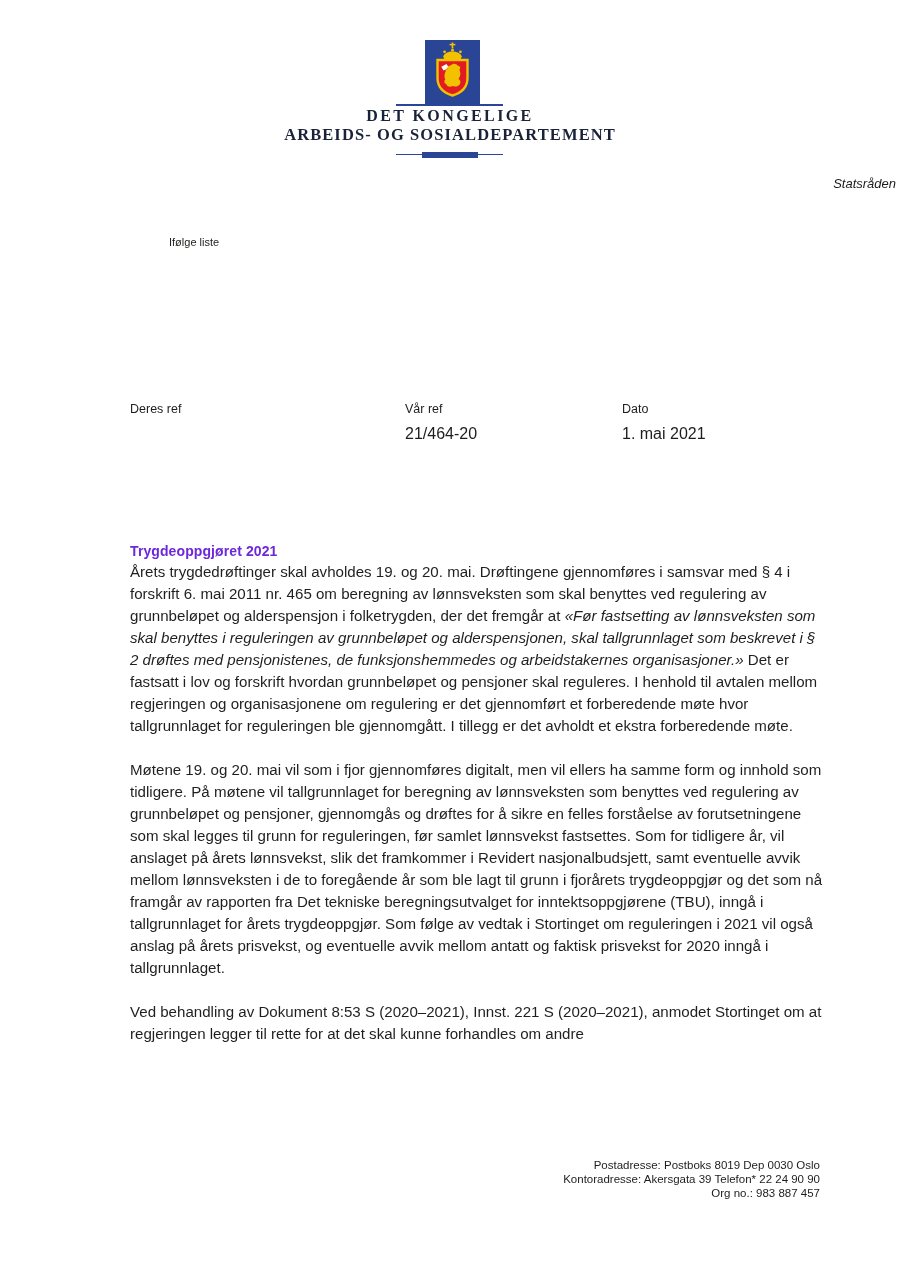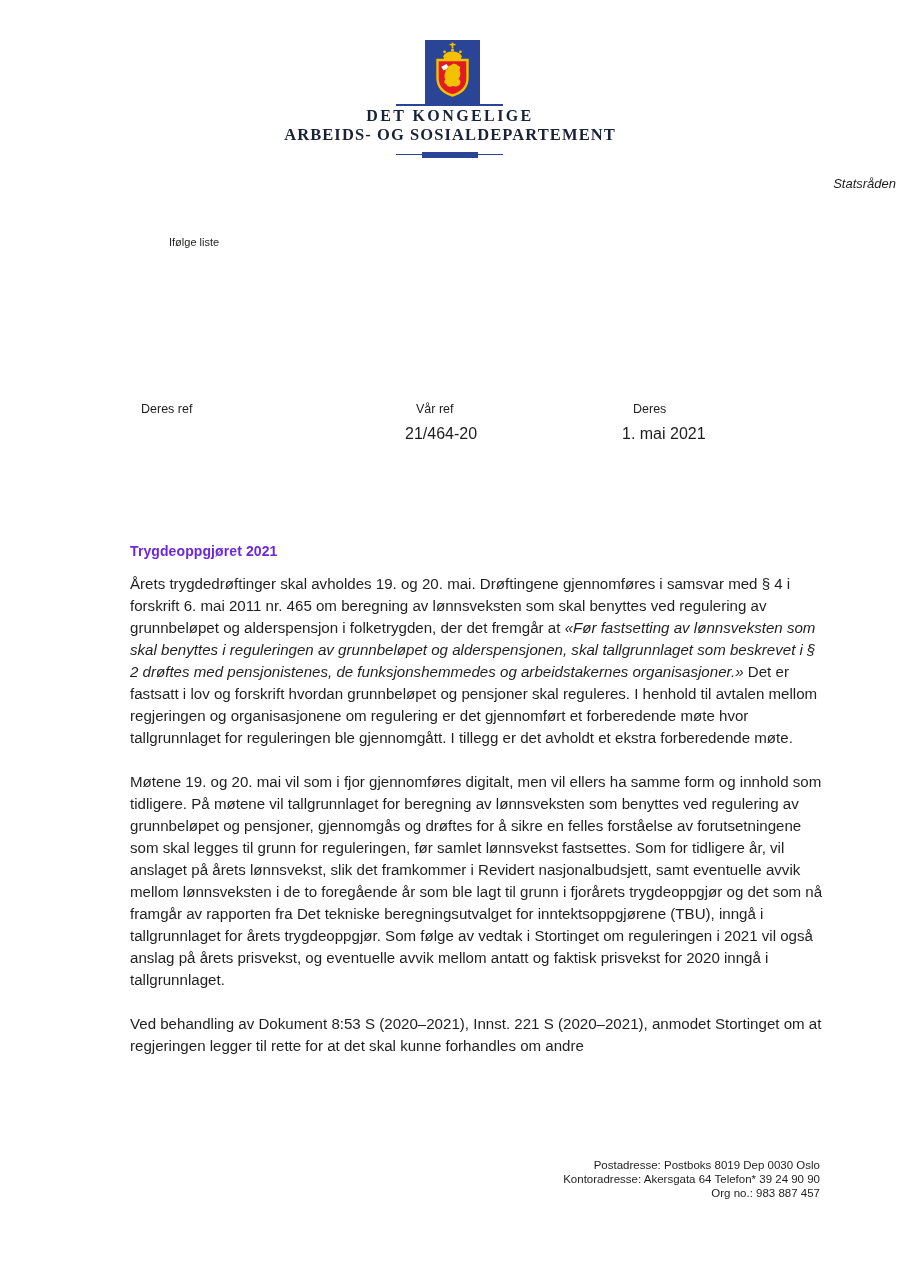--- a/index.html
+++ b/index.html
@@ -32,39 +32,39 @@
 
   .statsraden {
     left: 0; right: 4px; top: 176px; text-align: right;
     font-style: italic; font-size: 13px; color: #1c1c1c;
   }
 
   
   .recipient { left: 130px; top: 236px; font-size: 11px; margin-left: 39px; }
 
   
-  .ref-label { font-size: 12.5px; color: #1d1d1d; margin-left: 11px; }
+  .ref-label { font-size: 12.5px; color: #1d1d1d; }
   .ref-value { font-size: 16px; color: #1d1d1d; }
   .ref-deres-label { left: 130px; top: 402px; }
   .ref-var-label   { left: 405px; top: 402px; }
   .ref-dato-label  { left: 622px; top: 402px; }
   .ref-var-value   { left: 405px; top: 425px; }
   .ref-dato-value  { left: 622px; top: 425px; }
 
   
   .letter-title {
     left: 130px; top: 534px;
     font-size: 14px; font-weight: bold; color: #6d28d9;
     letter-spacing: 0.1px;
   }
   .letter-body {
     left: 130px; top: 561px; width: 693px;
     font-size: 15.1px; line-height: 22px; color: #1f1f1f;
   }
-  .letter-body p.para { margin: 12px 0 22px 0; }
+  .letter-body p.para { margin: 0 0 22px 0; }
   .letter-body .it { font-style: italic; }
 
   
   .page-footer {
     left: 130px; width: 690px; top: 1158px;
     text-align: right;
     font-size: 11.5px; line-height: 14px; color: #1d1d1d;
   }
 </style>
 </head>
@@ -101,29 +101,29 @@
 <div class="abs ministry-name ministry-line2">ARBEIDS- OG SOSIALDEPARTEMENT</div>
 <div class="abs rule rule-bottom"></div>
 <div class="abs rule rule-tab"></div>
 
 <div class="abs statsraden">Statsråden</div>
 
 <div class="abs recipient">Ifølge liste</div>
 
 <div class="abs ref-label ref-deres-label">Deres ref</div>
 <div class="abs ref-label ref-var-label">Vår ref</div>
-<div class="abs ref-label ref-dato-label">Deres</div>
+<div class="abs ref-label ref-dato-label">Dato</div>
 <div class="abs ref-value ref-var-value">21/464-20</div>
 <div class="abs ref-value ref-dato-value">1. mai 2021</div>
 
 <h1 class="abs letter-title">Trygdeoppgjøret 2021</h1>
 
 <div class="abs letter-body">
     <p class="para"><span>Årets trygdedrøftinger skal avholdes 19. og 20. mai. Drøftingene gjennomføres i samsvar med § 4 i forskrift 6. mai 2011 nr. 465 om beregning av lønnsveksten som skal benyttes ved regulering av grunnbeløpet og alderspensjon i folketrygden, der det fremgår at </span><span class="it">«Før fastsetting av lønnsveksten som skal benyttes i reguleringen av grunnbeløpet og alderspensjonen, skal tallgrunnlaget som beskrevet i § 2 drøftes med pensjonistenes, de funksjonshemmedes og arbeidstakernes organisasjoner.»</span><span> Det er fastsatt i lov og forskrift hvordan grunnbeløpet og pensjoner skal reguleres. I henhold til avtalen mellom regjeringen og organisasjonene om regulering er det gjennomført et forberedende møte hvor tallgrunnlaget for reguleringen ble gjennomgått. I tillegg er det avholdt et ekstra forberedende møte.</span></p>
     <p class="para"><span>Møtene 19. og 20. mai vil som i fjor gjennomføres digitalt, men vil ellers ha samme form og innhold som tidligere. På møtene vil tallgrunnlaget for beregning av lønnsveksten som benyttes ved regulering av grunnbeløpet og pensjoner, gjennomgås og drøftes for å sikre en felles forståelse av forutsetningene som skal legges til grunn for reguleringen, før samlet lønnsvekst fastsettes. Som for tidligere år, vil anslaget på årets lønnsvekst, slik det framkommer i Revidert nasjonalbudsjett, samt eventuelle avvik mellom lønnsveksten i de to foregående år som ble lagt til grunn i fjorårets trygdeoppgjør og det som nå framgår av rapporten fra Det tekniske beregningsutvalget for inntektsoppgjørene (TBU), inngå i tallgrunnlaget for årets trygdeoppgjør. Som følge av vedtak i Stortinget om reguleringen i 2021 vil også anslag på årets prisvekst, og eventuelle avvik mellom antatt og faktisk prisvekst for 2020 inngå i tallgrunnlaget.</span></p>
     <p class="para"><span>Ved behandling av Dokument 8:53 S (2020–2021), Innst. 221 S (2020–2021), anmodet Stortinget om at regjeringen legger til rette for at det skal kunne forhandles om andre</span></p>
   </div>
 
 <div class="abs page-footer">
   <div>Postadresse: Postboks 8019 Dep 0030 Oslo</div>
-  <div>Kontoradresse: Akersgata 64 Telefon* 39 24 90 90</div>
+  <div>Kontoradresse: Akersgata 39 Telefon* 22 24 90 90</div>
   <div>Org no.: 983 887 457</div>
 </div>
 
 </body></html>

